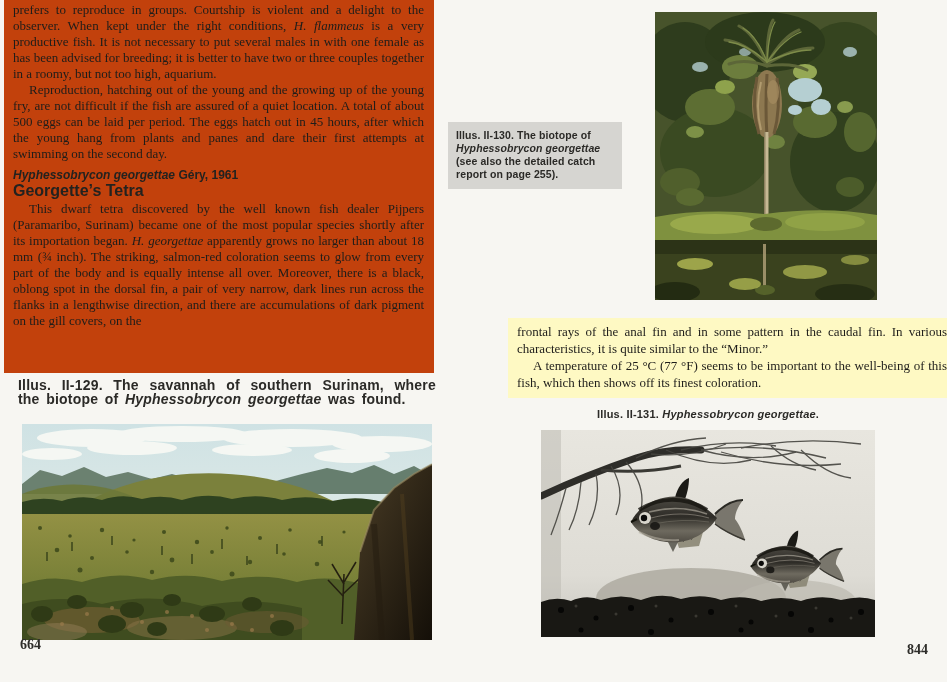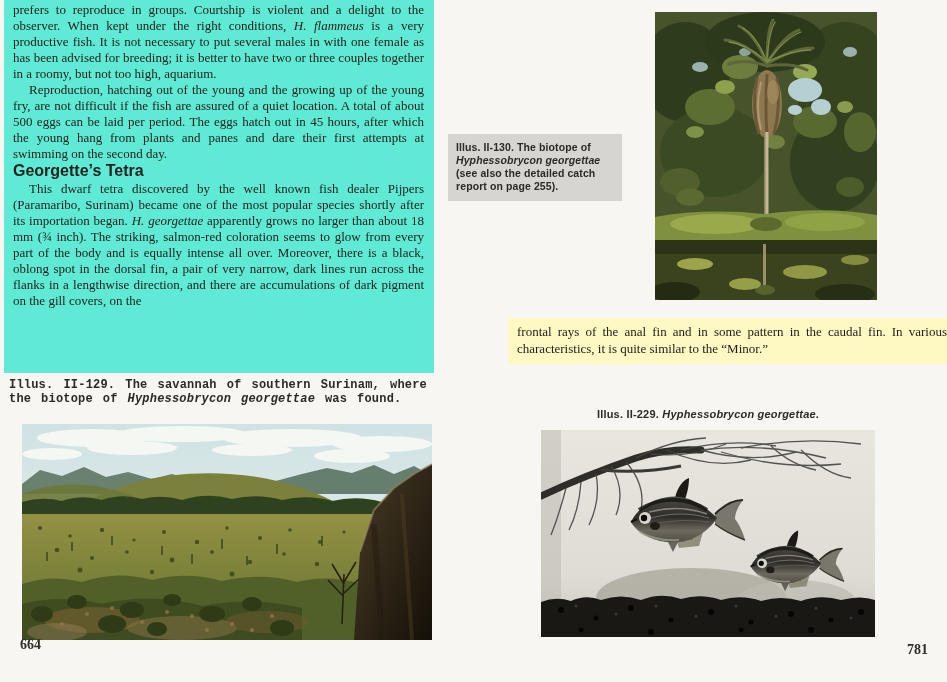--- a/index.html
+++ b/index.html
@@ -6,21 +6,21 @@
   body{
     width:947px;height:682px;position:relative;overflow:hidden;
     background:#f7f6f2;
     font-family:"Liberation Serif","DejaVu Serif",serif;
     color:#1e1d1a;
   }
   .spread{position:absolute;inset:0;}
   
   .left-text-block{
     position:absolute;left:4px;top:0;width:430px;height:373px;
-    background:#5eead4;box-sizing:border-box;padding:2px 10px 0 9px;
+    background:#c2410c;box-sizing:border-box;padding:2px 10px 0 9px;
   }
   .body-p{
     margin:0;font-size:13px;line-height:16px;text-align:justify;
     text-indent:16px;color:#1e1d1a;
   }
   .no-indent{text-indent:0;}
   .species-heading{
     margin:6px 0 2px 0;
     font-family:"Liberation Sans","DejaVu Sans",sans-serif;
     font-size:12px;line-height:14px;font-weight:bold;color:#23221f;
@@ -30,35 +30,34 @@
     margin:2px 0 3px 0;
     font-family:"Liberation Sans","DejaVu Sans",sans-serif;
     font-size:16px;line-height:14px;font-weight:bold;font-style:normal;color:#23221f;
   }
   .caption{
     font-family:"Liberation Sans","DejaVu Sans",sans-serif;
     font-weight:bold;color:#2b2a27;margin:0;
   }
   .caption i{font-style:italic;}
   .caption-129{
-    position:absolute;left:9px;top:378px;width:418px;
-    font-size:12px;line-height:14px;letter-spacing:.2px;word-spacing:2.5px;
+    position:absolute;left:18px;top:378px;width:418px;
+    font-size:14px;line-height:14px;letter-spacing:.2px;word-spacing:2.5px;
     text-align:justify;
-    font-family:Liberation Mono, monospace;
   }
   .page-number{
     position:absolute;font-weight:bold;font-size:14px;color:#2e2d2a;
     font-family:"Liberation Serif","DejaVu Serif",serif;
     text-align:center;
   }
   .pn-left{left:20px;top:637px;}
   .pn-right{right:19px;top:642px;}
   
   .caption-130{
-    position:absolute;left:448px;top:134px;width:174px;
+    position:absolute;left:448px;top:122px;width:174px;
     background:#d6d5d1;box-sizing:border-box;padding:7px 10px 8px 8px;
     font-size:10.5px;line-height:13px;letter-spacing:.1px;
   }
   .right-text-block{
     position:absolute;left:508px;top:318px;width:448px;
     background:#fef9c3;box-sizing:border-box;padding:5px 9px 7px 9px;
   }
   .right-text-block .body-p{line-height:17px;}
   .caption-131{
     position:absolute;left:541px;top:408px;width:334px;
@@ -77,20 +76,21 @@
 <div class="spread">
 
   <section>
 
     <div class="left-text-block">
       <p class="body-p no-indent"><span>prefers to reproduce in groups. Courtship is violent and a delight to the observer. When kept under the right conditions, </span><i>H. flammeus</i><span> is a very productive fish. It is not necessary to put several males in with one female as has been advised for breeding; it is better to have two or three couples together in a roomy, but not too high, aquarium.</span></p>
 
       <p class="body-p">Reproduction, hatching out of the young and the growing up of the young fry, are not difficult if the fish are assured of a quiet location. A total of about 500 eggs can be laid per period. The eggs hatch out in 45 hours, after which the young hang from plants and panes and dare their first attempts at swimming on the second day.</p>
 
 
+      <h3 class="species-heading"><span class="sp-it">Hyphessobrycon georgettae</span><span> Géry, 1961</span></h3>
 
       <h4 class="common-heading">Georgette’s Tetra</h4>
 
       <p class="body-p"><span>This dwarf tetra discovered by the well known fish dealer Pijpers (Paramaribo, Surinam) became one of the most popular species shortly after its importation began. </span><i>H. georgettae</i><span> apparently grows no larger than about 18 mm (¾ inch). The striking, salmon-red coloration seems to glow from every part of the body and is equally intense all over. Moreover, there is a black, oblong spot in the dorsal fin, a pair of very narrow, dark lines run across the flanks in a lengthwise direction, and there are accumulations of dark pigment on the gill covers, on the</span></p>
     </div>
 
     <p class="caption caption-129"><span>Illus. II-129. The savannah of southern Surinam, where the biotope of </span><i>Hyphessobrycon georgettae</i><span> was found.</span></p>
 
     <figure class="photo photo-savannah">
       <svg viewBox="0 0 410 216" preserveAspectRatio="none">
@@ -278,23 +278,24 @@
         </g>
         <ellipse cx="20" cy="280" rx="25" ry="10" fill="#232b12"></ellipse>
         <ellipse cx="190" cy="282" rx="30" ry="10" fill="#262e14"></ellipse>
       </svg>
     </figure>
 
     <p class="caption caption-130"><span>Illus. II-130. The biotope of </span><i>Hyphessobrycon georgettae</i><span> (see also the detailed catch report on page 255).</span></p>
 
     <div class="right-text-block">
       <p class="body-p no-indent">frontal rays of the anal fin and in some pattern in the caudal fin. In various characteristics, it is quite similar to the “Minor.”</p>
+      <p class="body-p">A temperature of 25 °C (77 °F) seems to be important to the well-being of this fish, which then shows off its finest coloration.</p>
     </div>
 
-    <p class="caption caption-131"><span>Illus. II-229. </span><i>Hyphessobrycon georgettae</i><span>.</span></p>
+    <p class="caption caption-131"><span>Illus. II-131. </span><i>Hyphessobrycon georgettae</i><span>.</span></p>
 
     <figure class="photo photo-fish">
       <svg viewBox="0 0 334 207" preserveAspectRatio="none">
         <defs>
           <linearGradient id="fg-bg" x1="0" y1="0" x2="0" y2="1">
             <stop offset="0" stop-color="#e8e6df"></stop>
               <stop offset="0.7" stop-color="#dedcd5"></stop>
               <stop offset="1" stop-color="#c9c7c0"></stop>
           </linearGradient>
           <linearGradient id="fg-body" x1="0" y1="0" x2="0" y2="1">
@@ -370,16 +371,16 @@
             <circle cx="195" cy="176" r="1.5"></circle>
             <circle cx="235" cy="186" r="1.5"></circle>
           <circle cx="275" cy="178" r="1.5"></circle>
             <circle cx="310" cy="188" r="1.5"></circle>
         </g>
         <use href="#tetra" transform="translate(88,62)"></use>
         <use href="#tetra" transform="translate(208,112) scale(0.82)"></use>
       </svg>
     </figure>
 
-    <div class="page-number pn-right">781</div>
+    <div class="page-number pn-right">844</div>
   </section>
 
 </div>
 
 </body></html>

